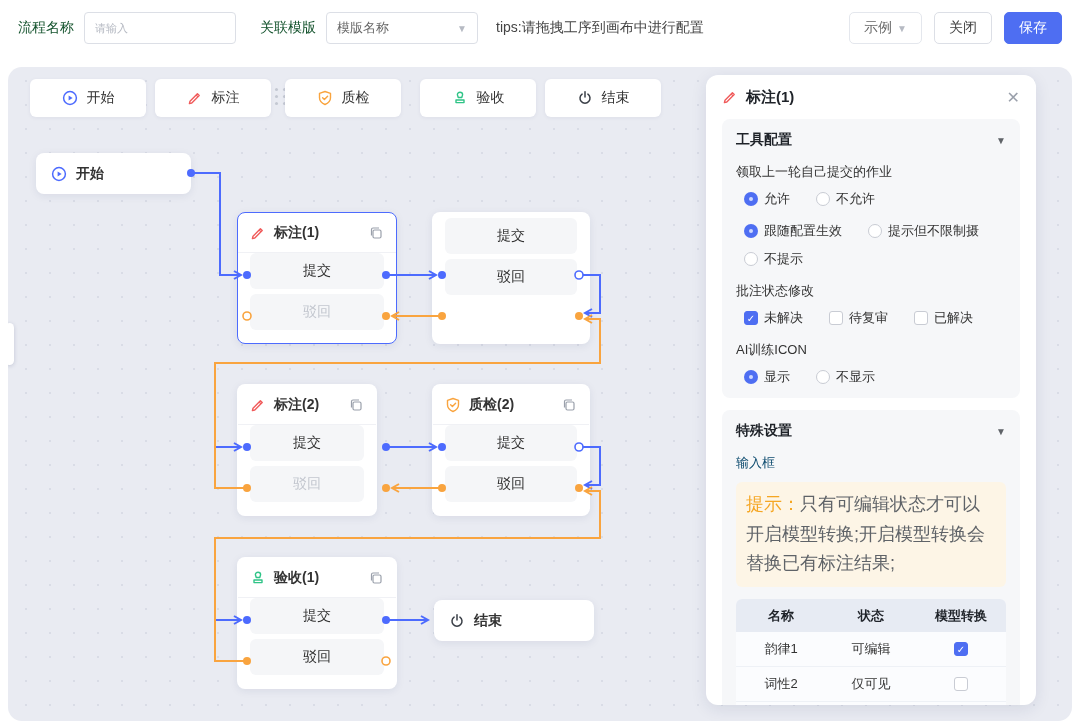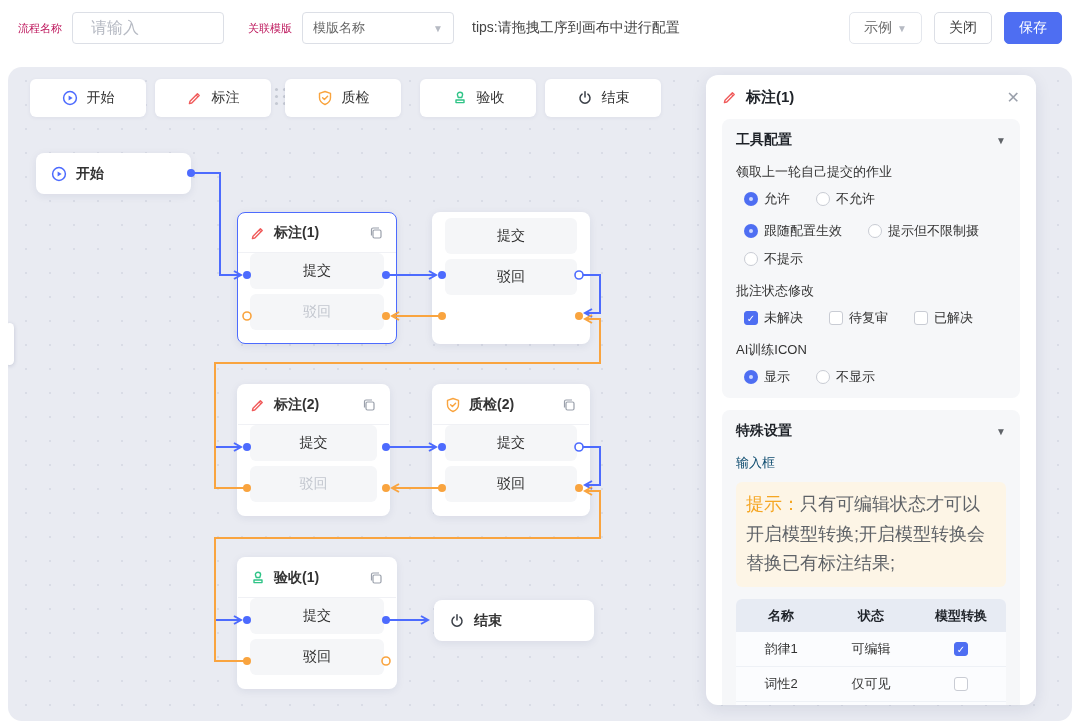--- a/index.html
+++ b/index.html
@@ -1,23 +1,23 @@
 <!DOCTYPE html>
 <html><head>
 <meta charset="utf-8">
 <style>
   * { margin:0; padding:0; box-sizing:border-box; }
   html,body { width:1080px; height:724px; background:#fff;
     font-family:"Liberation Sans","DejaVu Sans",sans-serif; color:#333; overflow:hidden; }
 
   
   .topbar { height:56px; display:flex; align-items:center; padding:0 18px; gap:10px; background:#fff; }
-  .tb-label { font-size:11px; color:#be185d; white-space:nowrap; }
+  .tb-label { font-size:14px; color:#14532d; white-space:nowrap; }
   .tb-input { width:152px; height:32px; border:1px solid #dcdfe6; border-radius:4px;
-    padding:0 18px; font-size:16px; color:#333; background:#fff; }
+    padding:0 10px; font-size:11px; color:#333; background:#fff; }
   .tb-input::placeholder { color:#b6bac3; }
   .tb-select { width:152px; height:32px; border:1px solid #dcdfe6; border-radius:4px;
     display:flex; align-items:center; padding:0 10px; font-size:13px; color:#666;
     background:#fff; justify-content:space-between; cursor:pointer; }
   .caret { font-size:10px; color:#b6bac3; }
   .tb-tips { font-size:14px; color:#444; margin-left:8px; white-space:nowrap; }
   .tb-right { margin-left:auto; display:flex; gap:12px; align-items:center; }
   .btn { height:32px; padding:0 14px; border-radius:5px; font-size:14px; display:flex;
     align-items:center; gap:5px; cursor:pointer; background:#fff; border:1px solid #dcdfe6; color:#444; }
   .btn.ghost { color:#666; border-color:#e4e7ed; }
@@ -183,21 +183,21 @@
     </div>
     <div class="node-row">提交</div>
     <div class="node-row muted">驳回</div>
   </div>
 
   <div class="node" style="left:424px;top:145px;width:158px;height:132px">
     <div class="node-row">提交</div>
     <div class="node-row">驳回</div>
   </div>
 
-  <div class="node" style="left:229px;top:317px;width:153px;height:132px">
+  <div class="node" style="left:229px;top:317px;width:140px;height:132px">
     <div class="node-head">
       <svg class="icon16" viewBox="0 0 16 16">
         <path d="M3 11.2 L10.4 3.8 L12.2 5.6 L4.8 13 L2.4 13.6 Z" fill="none" stroke="#f05b5b" stroke-width="1.4" stroke-linejoin="round"></path>
         <path d="M9.2 5 l1.8 1.8" stroke="#f05b5b" stroke-width="1.2"></path>
         </svg>
       <span class="node-title">标注(2)</span>
       <svg class="icon16 copy-icon" viewBox="0 0 16 16">
         <rect x="5" y="5" width="8" height="8" rx="1.5" fill="none" stroke="currentColor" stroke-width="1.2"></rect>
         <path d="M3.5 10.5 V4.5 a1.5 1.5 0 0 1 1.5 -1.5 h6" fill="none" stroke="currentColor" stroke-width="1.2"></path>
         </svg>

